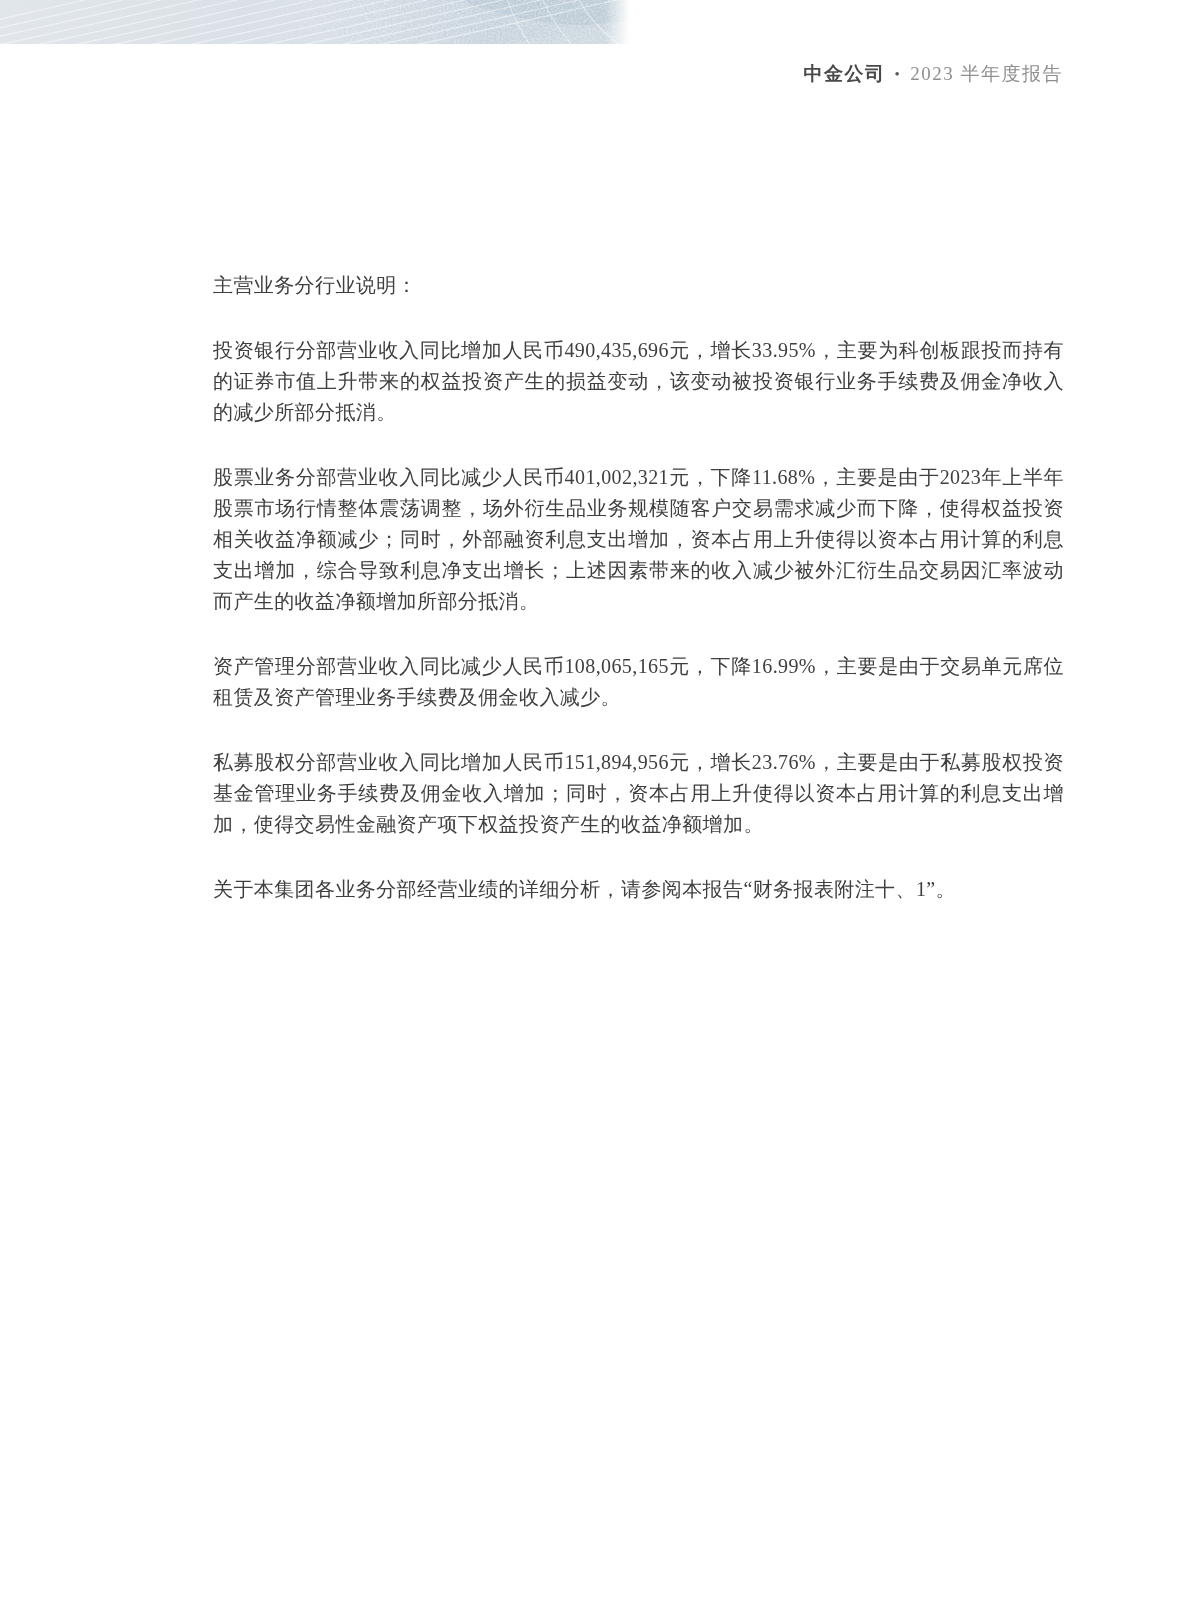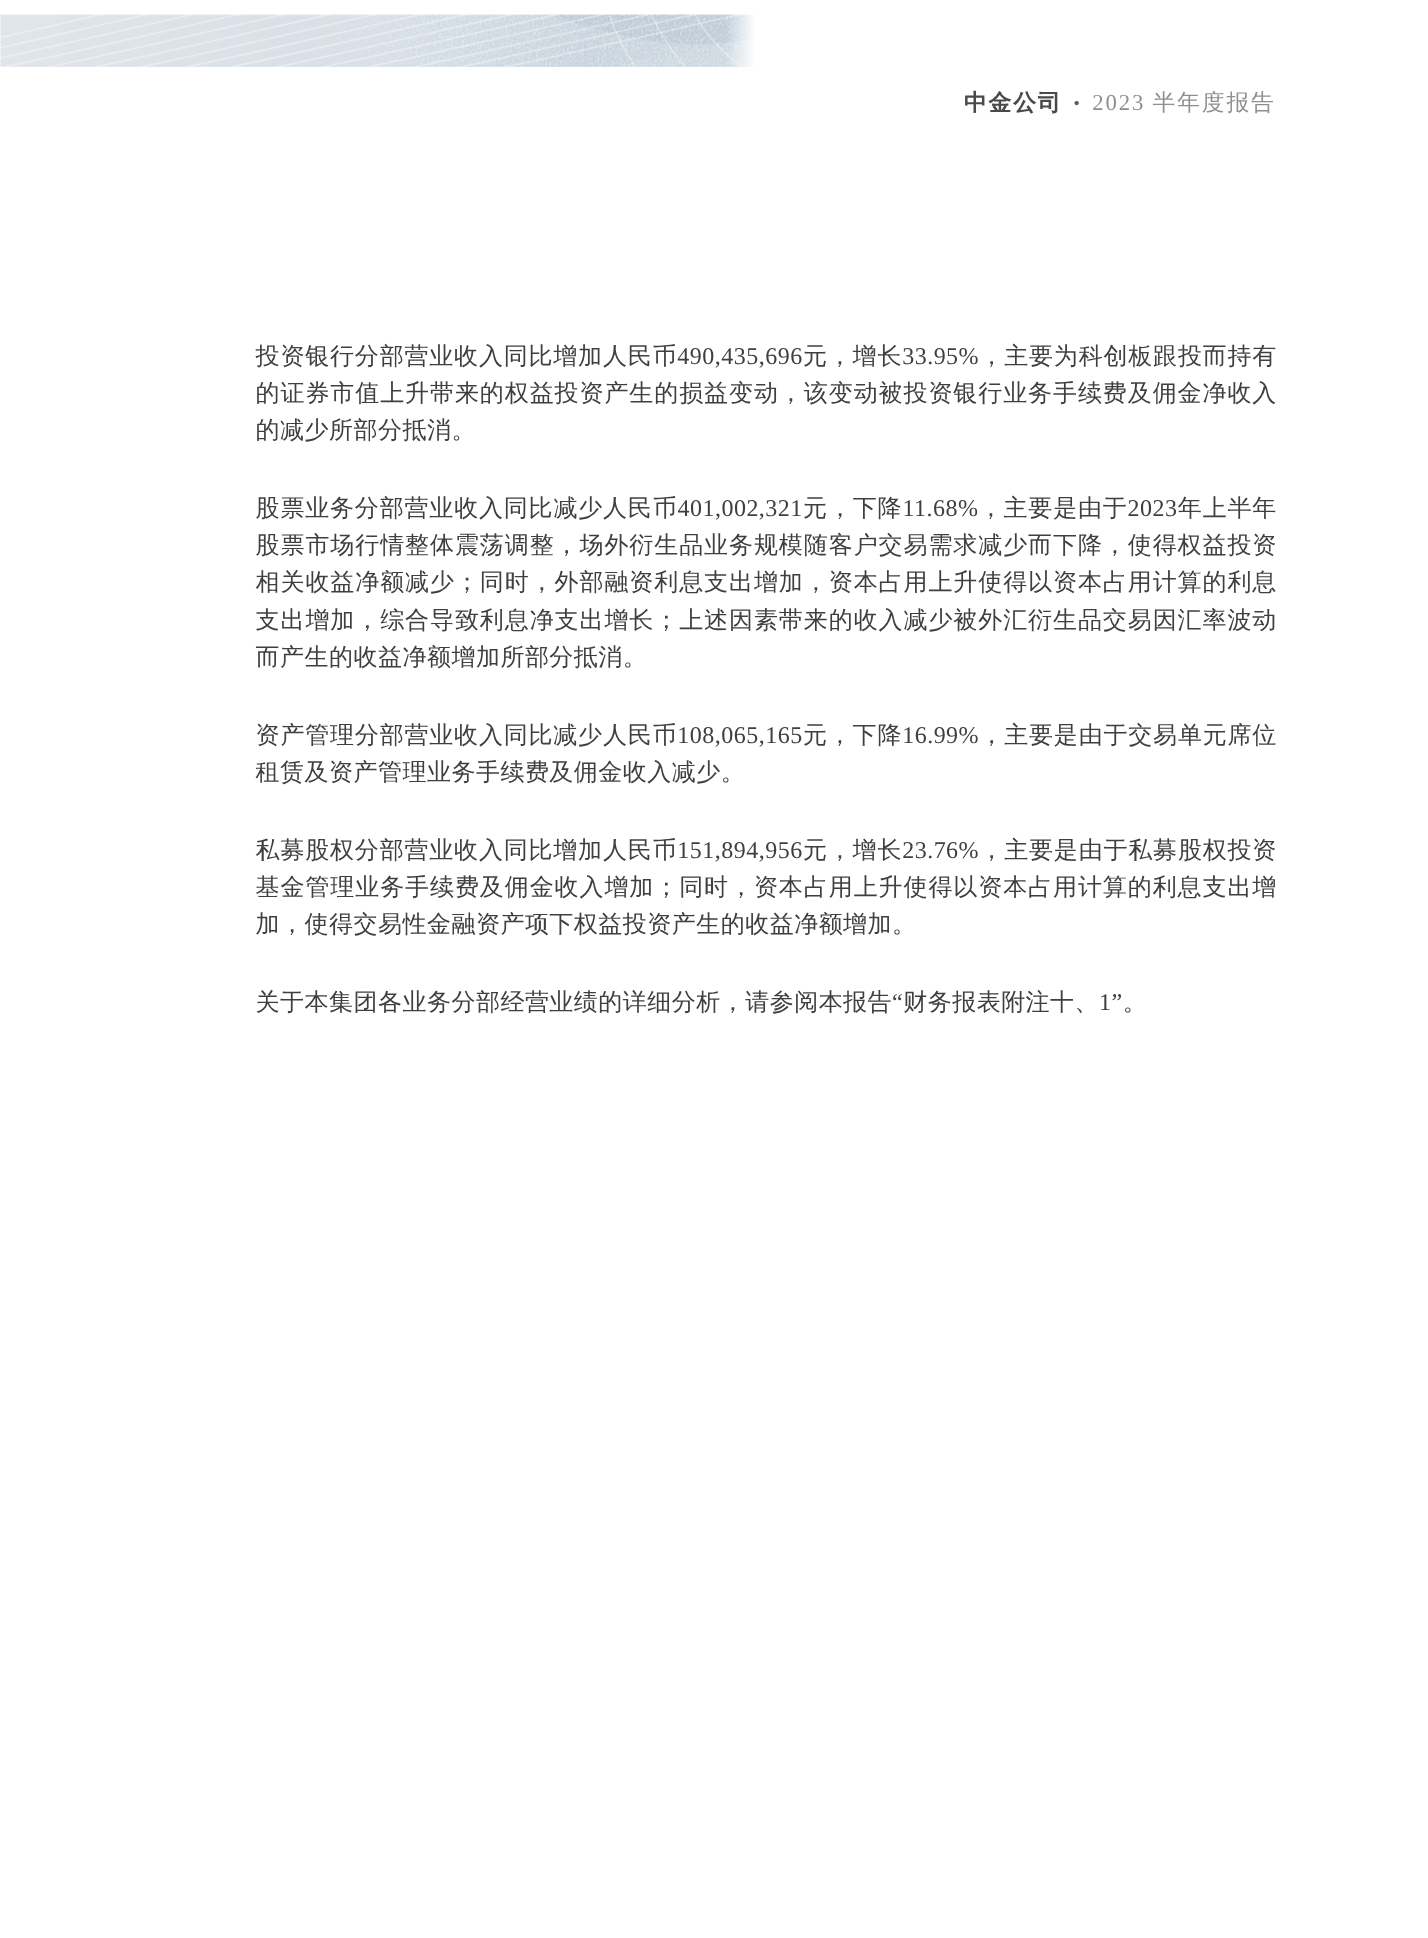--- a/index.html
+++ b/index.html
@@ -5,21 +5,21 @@
   html, body {
     margin: 0;
     padding: 0;
     background: #ffffff;
     font-family: "Liberation Sans", "DejaVu Sans", sans-serif;
   }
   .page {
     position: relative;
     width: 1190px;
     height: 1250px;
-    margin: 12px auto;
+    margin: 0 auto;
     background: #ffffff;
     overflow: hidden;
   }
   
   .banner {
     position: absolute;
     top: 0;
     left: 0;
     width: 630px;
     height: 44px;
@@ -144,20 +144,21 @@
         <rect x="230" y="0" width="400" height="44" filter="url(#speck)" opacity="0.55" mask="url(#speckMask)"></rect>
       </g>
     </svg>
   </div>
 
   <div class="header">
     <span class="company">中金公司</span><span class="dot">•</span><span class="report">2023 半年度报告</span>
   </div>
 
   <div class="content">
+    <p class="intro">主营业务分行业说明：</p>
     <p>投资银行分部营业收入同比增加人民币490,435,696元，增长33.95%，主要为科创板跟投而持有的证券市值上升带来的权益投资产生的损益变动，该变动被投资银行业务手续费及佣金净收入的减少所部分抵消。</p>
     <p>股票业务分部营业收入同比减少人民币401,002,321元，下降11.68%，主要是由于2023年上半年股票市场行情整体震荡调整，场外衍生品业务规模随客户交易需求减少而下降，使得权益投资相关收益净额减少；同时，外部融资利息支出增加，资本占用上升使得以资本占用计算的利息支出增加，综合导致利息净支出增长；上述因素带来的收入减少被外汇衍生品交易因汇率波动而产生的收益净额增加所部分抵消。</p>
     <p>资产管理分部营业收入同比减少人民币108,065,165元，下降16.99%，主要是由于交易单元席位租赁及资产管理业务手续费及佣金收入减少。</p>
     <p>私募股权分部营业收入同比增加人民币151,894,956元，增长23.76%，主要是由于私募股权投资基金管理业务手续费及佣金收入增加；同时，资本占用上升使得以资本占用计算的利息支出增加，使得交易性金融资产项下权益投资产生的收益净额增加。</p>
     <p>关于本集团各业务分部经营业绩的详细分析，请参阅本报告“财务报表附注十、1”。</p>
   </div>
 
   <div class="page-number">037</div>
 
 </div>

